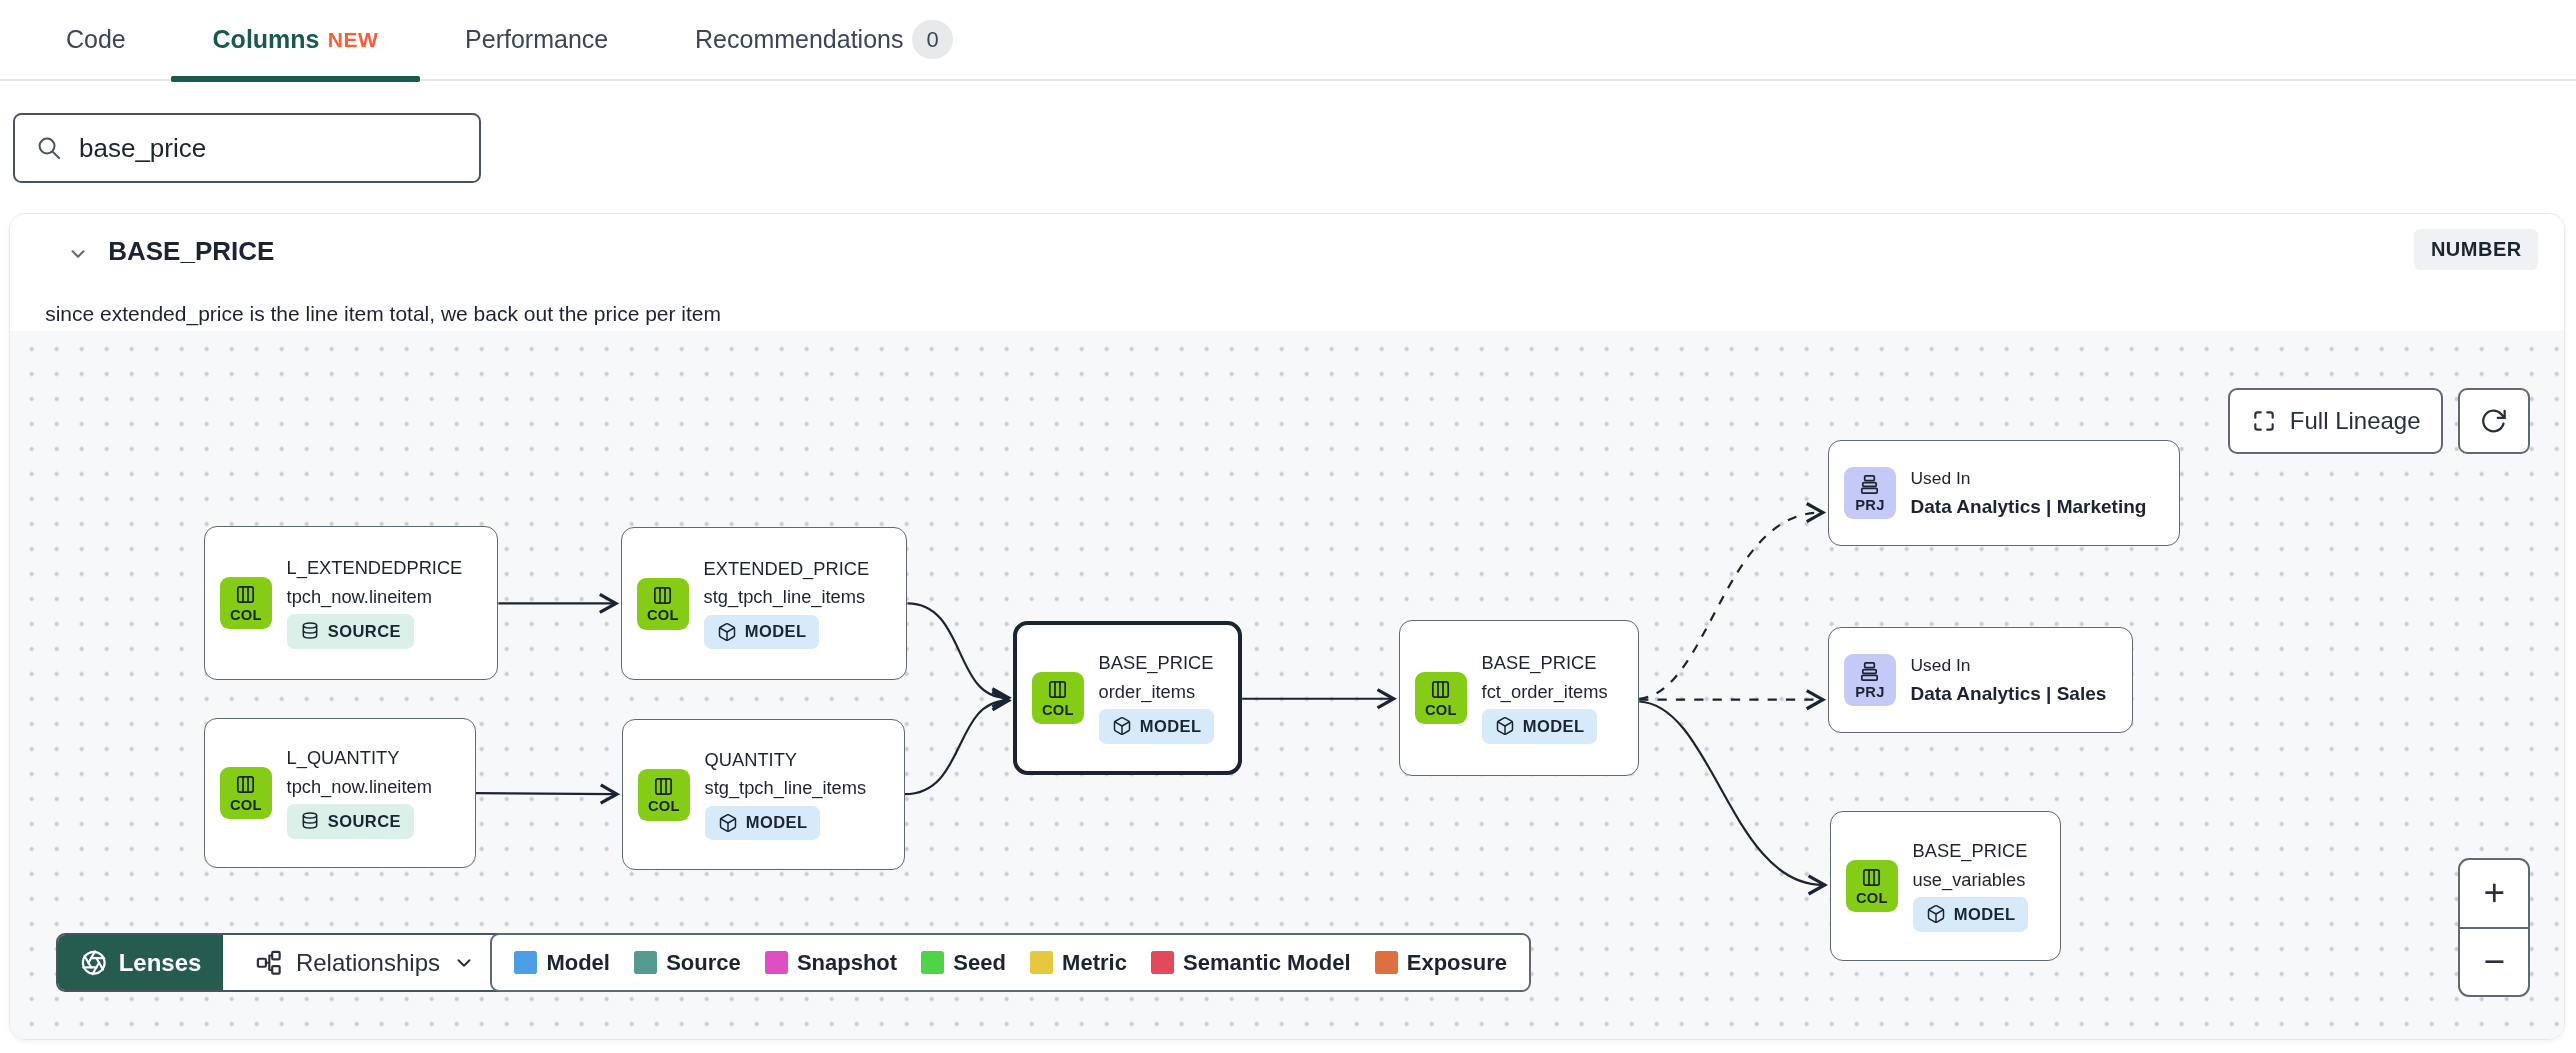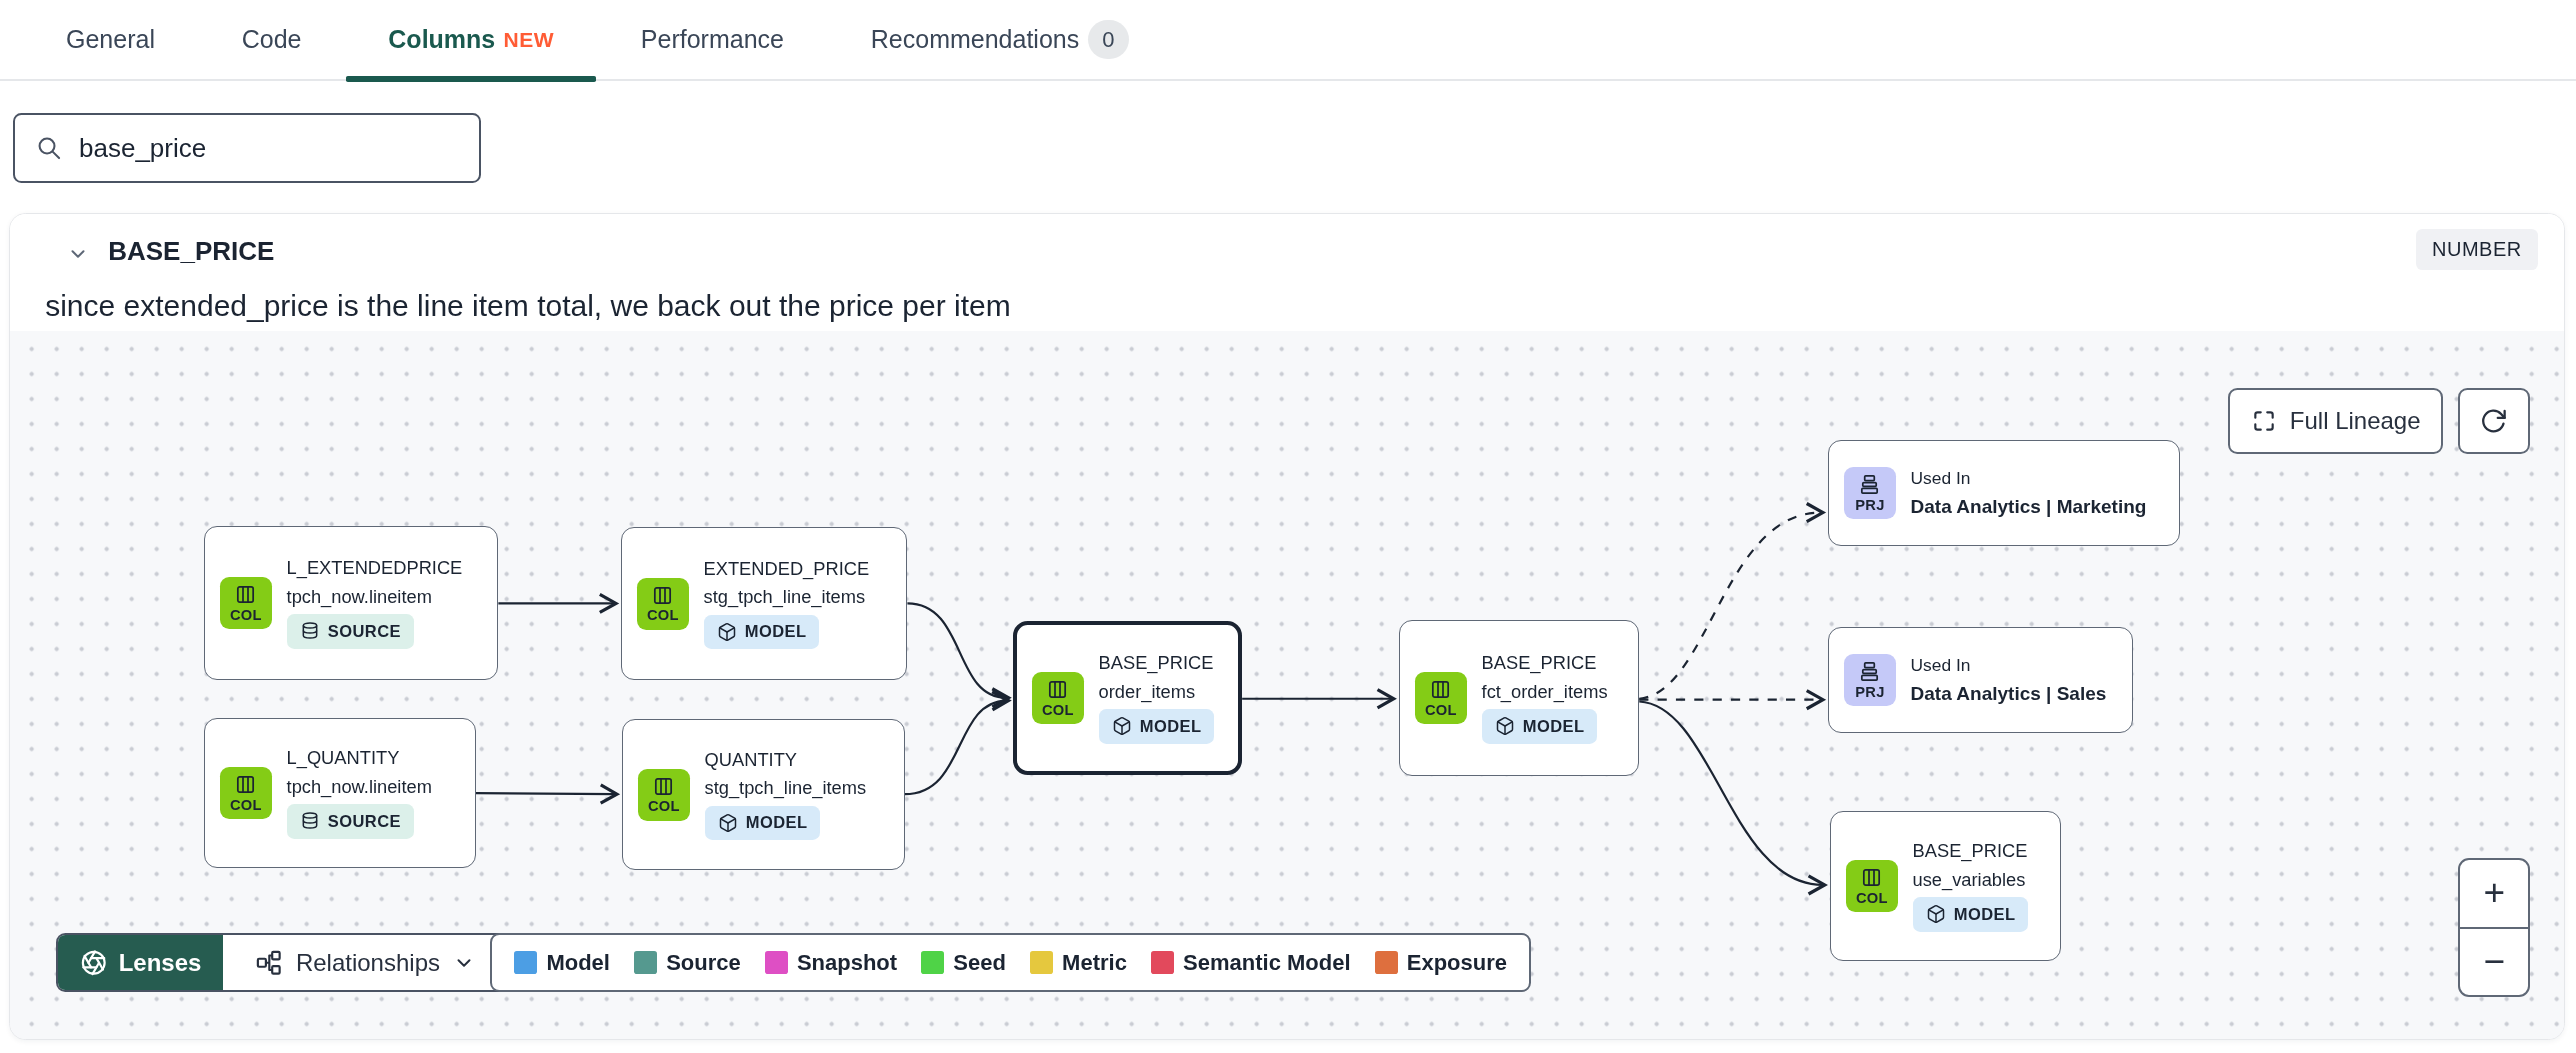--- a/index.html
+++ b/index.html
@@ -29,22 +29,22 @@
 
   
   .card { position:absolute; left:9.2px; top:213px; width:2556px; height:827px;
     border:1.8px solid #E5E7EA; border-radius:16.5px; background:#fff; overflow:hidden;
     box-shadow:0 1.8px 5.5px rgba(20,30,50,.05); }
   .card-head { position:relative; height:117px; background:#fff; }
   .chev-btn { position:absolute; left:48px; top:20px; width:40px; height:40px;
     display:flex; align-items:center; justify-content:center; color:#5E6877; cursor:pointer; }
   .col-name { position:absolute; left:98px; top:22px; font-size:26px; font-weight:600; }
   .dtype { position:absolute; right:26px; top:14.7px; background:#F0F1F4; color:#1B2432;
-    border-radius:6.4px; padding:9.2px 16.5px; font-size:20px; font-weight:400; letter-spacing:0.5px; }
-  .col-desc { position:absolute; left:35px; top:75px; font-size:30px; color:#1B2432; }
+    border-radius:6.4px; padding:9.2px 16.5px; font-size:20px; font-weight:700; letter-spacing:0.5px; }
+  .col-desc { position:absolute; left:35px; top:88px; font-size:21px; color:#1B2432; }
 
   
   .canvas { position:absolute; left:0; top:117px; width:2556px; height:708px;
     background-color:#F7F8FA;
     background-image:radial-gradient(circle, #C9CCD3 1.8px, transparent 2.4px);
     background-size:25px 25px; background-position:9.2px 5.5px; }
   .edges { position:absolute; inset:0; }
 
   
   .node { position:absolute; background:#fff; border:1.8px solid #5F6876; border-radius:13px;
@@ -88,23 +88,20 @@
     gap:24px; padding:0 22px; }
   .leg-item { display:flex; align-items:center; gap:9.2px; }
   .leg-sw { width:23px; height:23px; border-radius:2.8px; }
   .leg-label { font-size:22px; font-weight:600; white-space:nowrap; }
 </style>
 </head>
 <body>
 
 <nav class="tabbar">
   <div class="tab">
-    <span>General</span>
-  </div>
-  <div class="tab">
     <span>Code</span>
   </div>
   <div class="tab active">
     <span>Columns</span>
     <span class="tab-new">NEW</span>
   </div>
   <div class="tab">
     <span>Performance</span>
   </div>
   <div class="tab">

